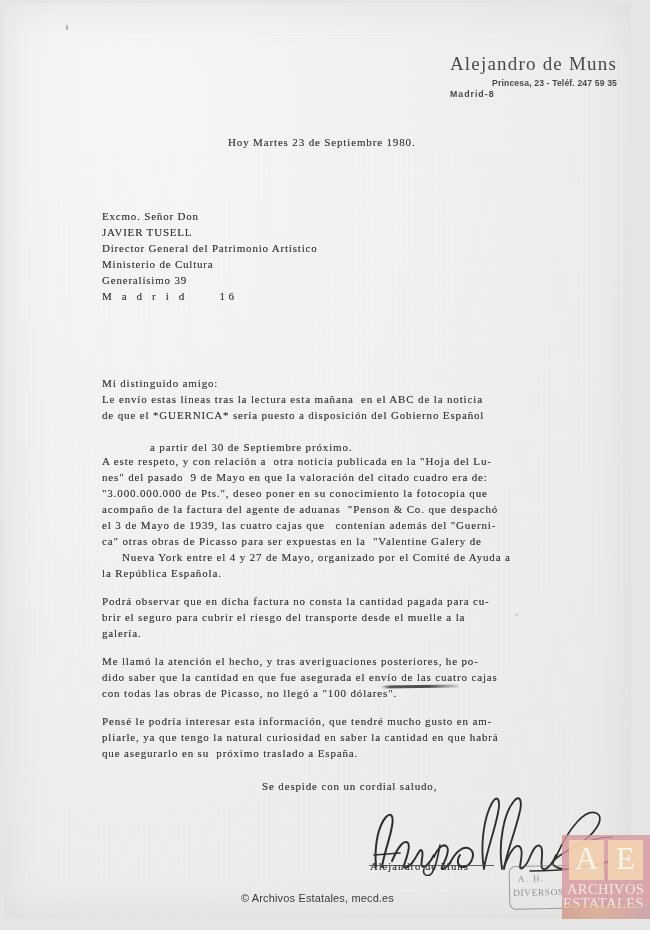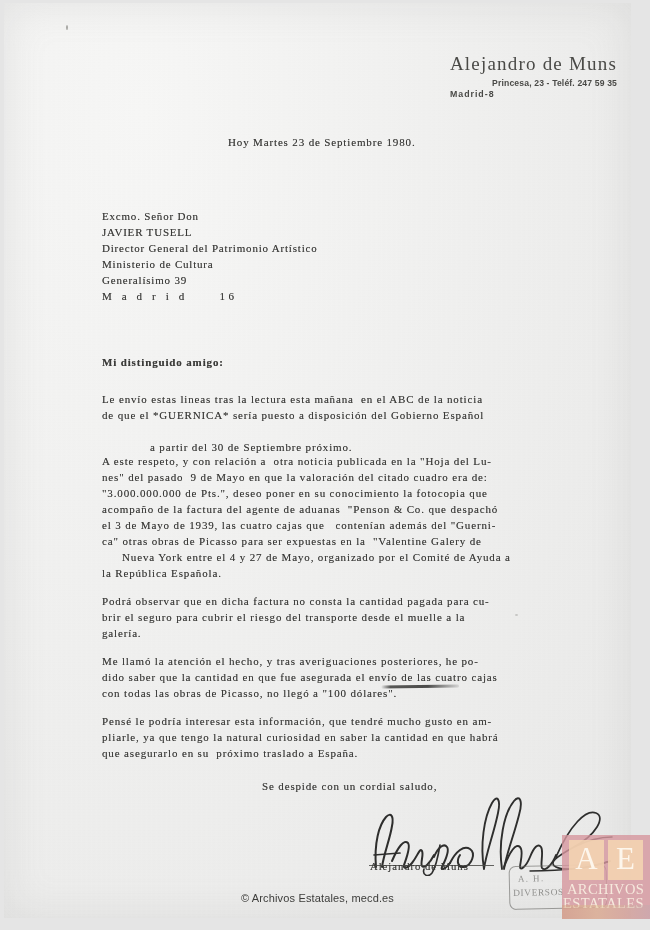--- a/index.html
+++ b/index.html
@@ -255,21 +255,21 @@
 
     <div>
       <div class="tw addr-line" style="left:98px;top:205px;">Excmo. Señor Don</div>
       <div class="tw addr-line" style="left:98px;top:221px;">JAVIER TUSELL</div>
       <div class="tw addr-line" style="left:98px;top:237px;">Director General del Patrimonio Artístico</div>
       <div class="tw addr-line" style="left:98px;top:253px;">Ministerio de Cultura</div>
       <div class="tw addr-line" style="left:98px;top:269px;">Generalísimo 39</div>
       <div class="tw addr-city" style="left:98px;top:285px;">M a d r i d     16</div>
     </div>
 
-    <div class="tw" style="left:98px;top:351px;font-weight:bold;">Mi distinguido amigo:</div>
+    <div class="tw" style="left:98px;top:372px;">Mi distinguido amigo:</div>
 
     <div class="tw" style="left:98px;top:404px;">de que el *GUERNICA* sería puesto a disposición del Gobierno Español</div>
     <div class="tw" style="left:98px;top:388px;">Le envío estas lineas tras la lectura esta mañana  en el ABC de la noticia</div>
     <div class="tw" style="left:98px;top:436px;margin-left:48px;">a partir del 30 de Septiembre próximo.</div>
 
     <div class="tw" style="left:98px;top:450px;">A este respeto, y con relación a  otra noticia publicada en la "Hoja del Lu-</div>
     <div class="tw" style="left:98px;top:466px;">nes" del pasado  9 de Mayo en que la valoración del citado cuadro era de:</div>
     <div class="tw" style="left:98px;top:482px;">"3.000.000.000 de Pts.", deseo poner en su conocimiento la fotocopia que</div>
     <div class="tw" style="left:98px;top:498px;">acompaño de la factura del agente de aduanas  "Penson &amp; Co. que despachó</div>
     <div class="tw" style="left:98px;top:514px;">el 3 de Mayo de 1939, las cuatro cajas que   contenían además del "Guerni-</div>

